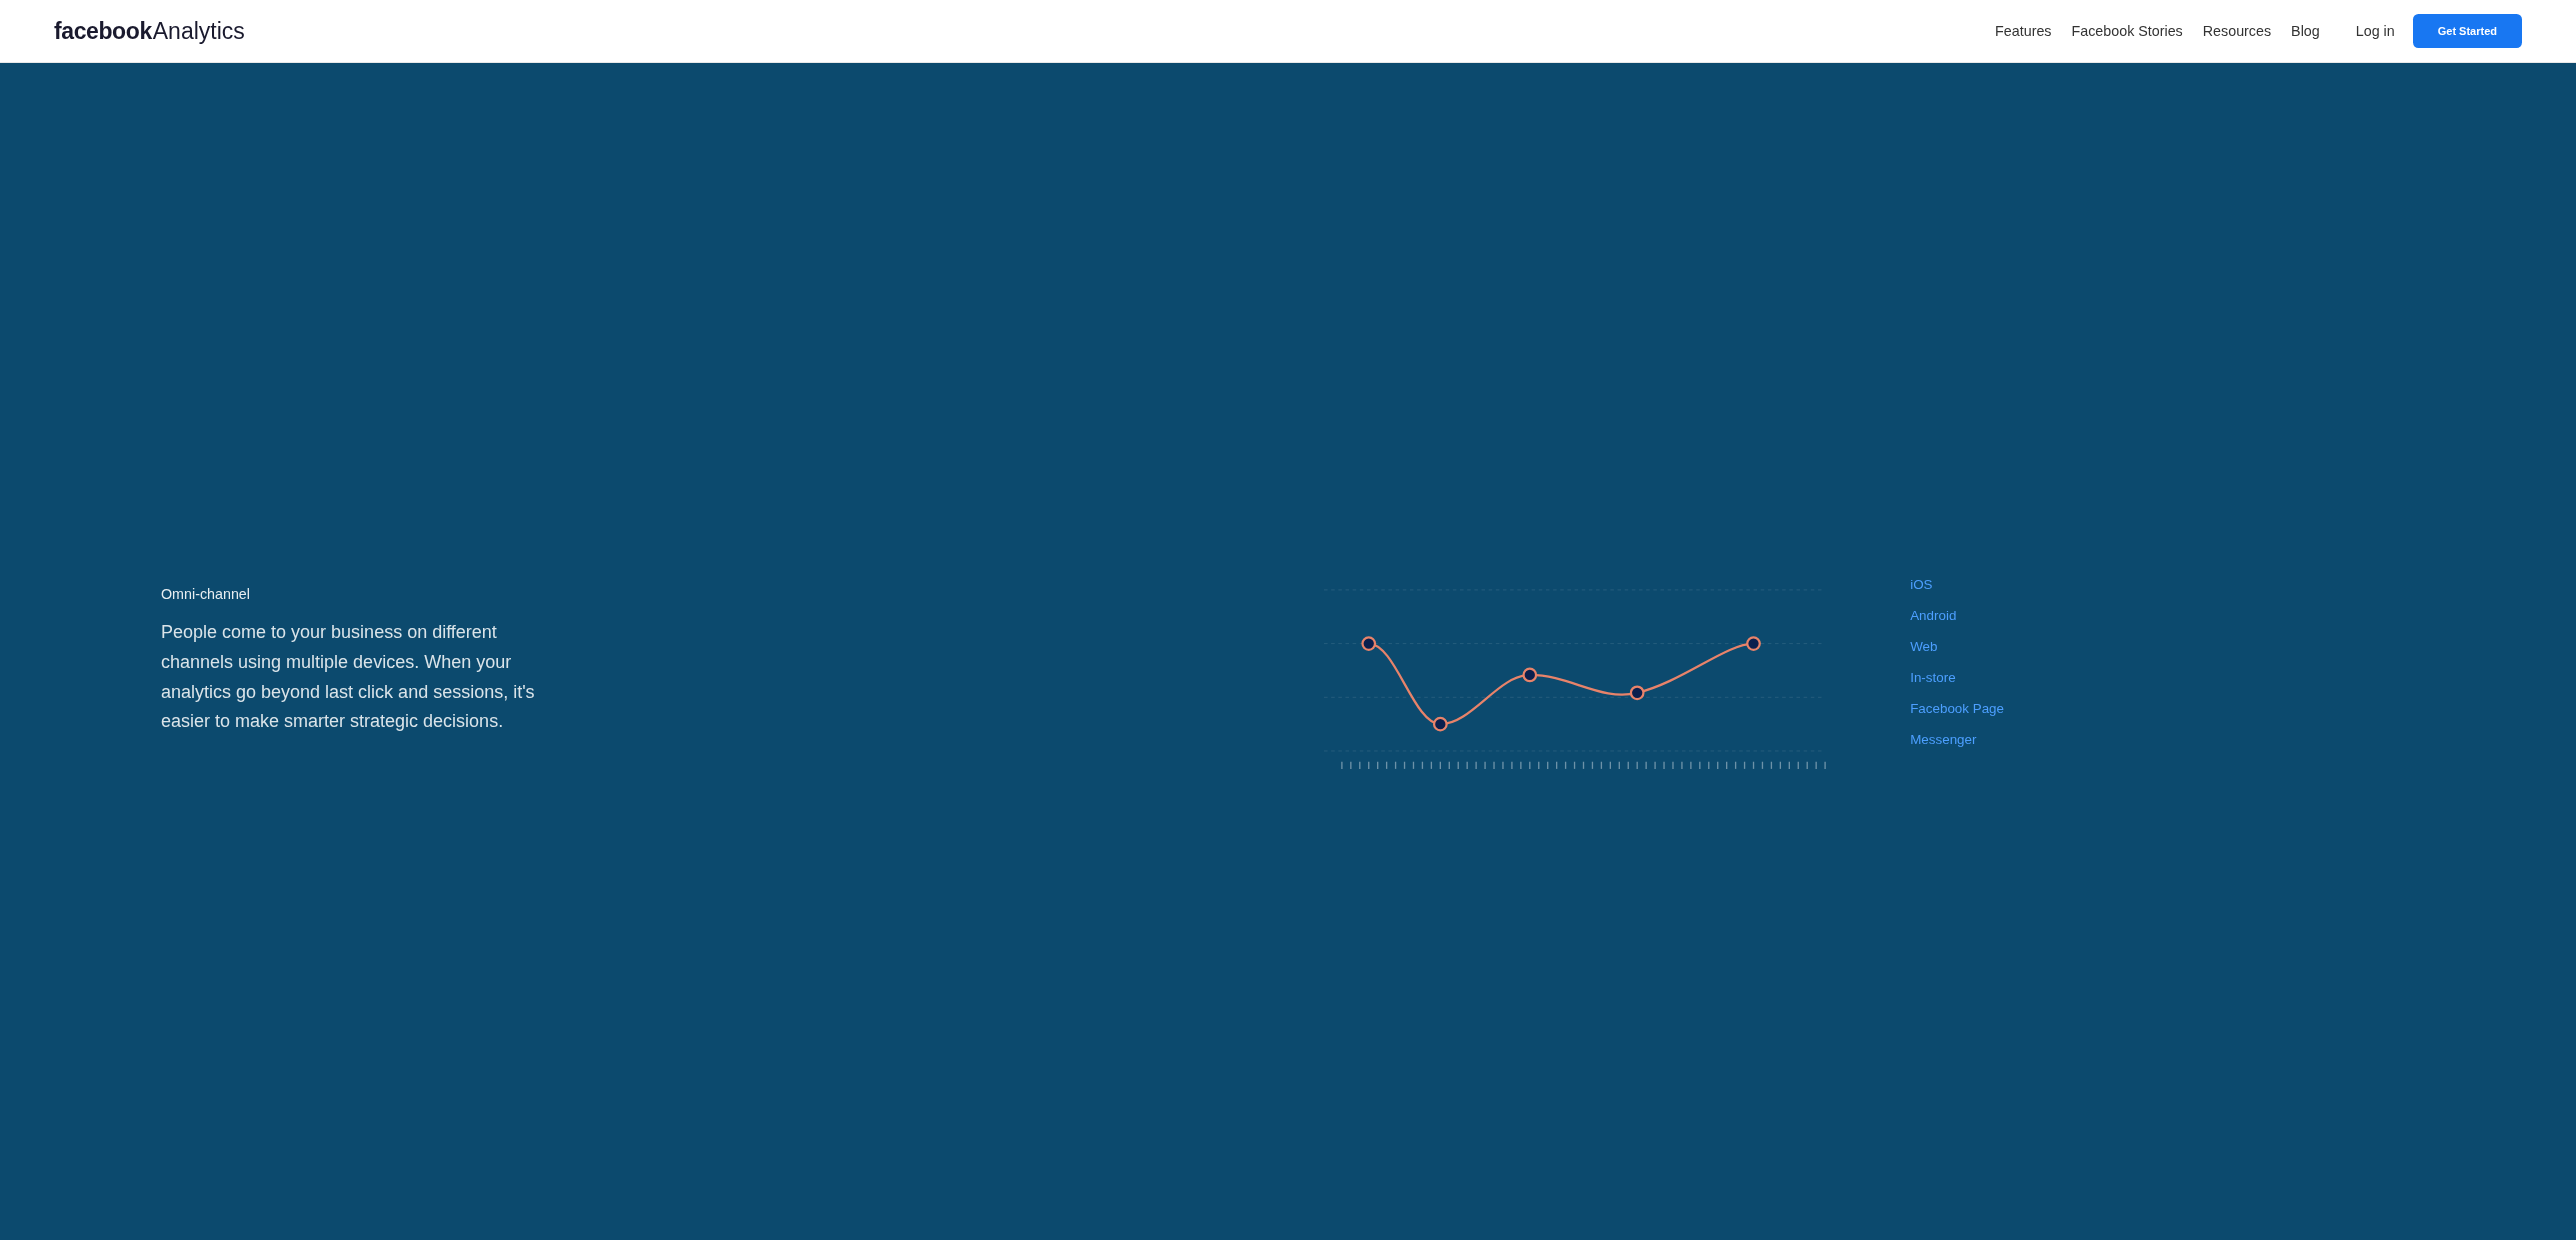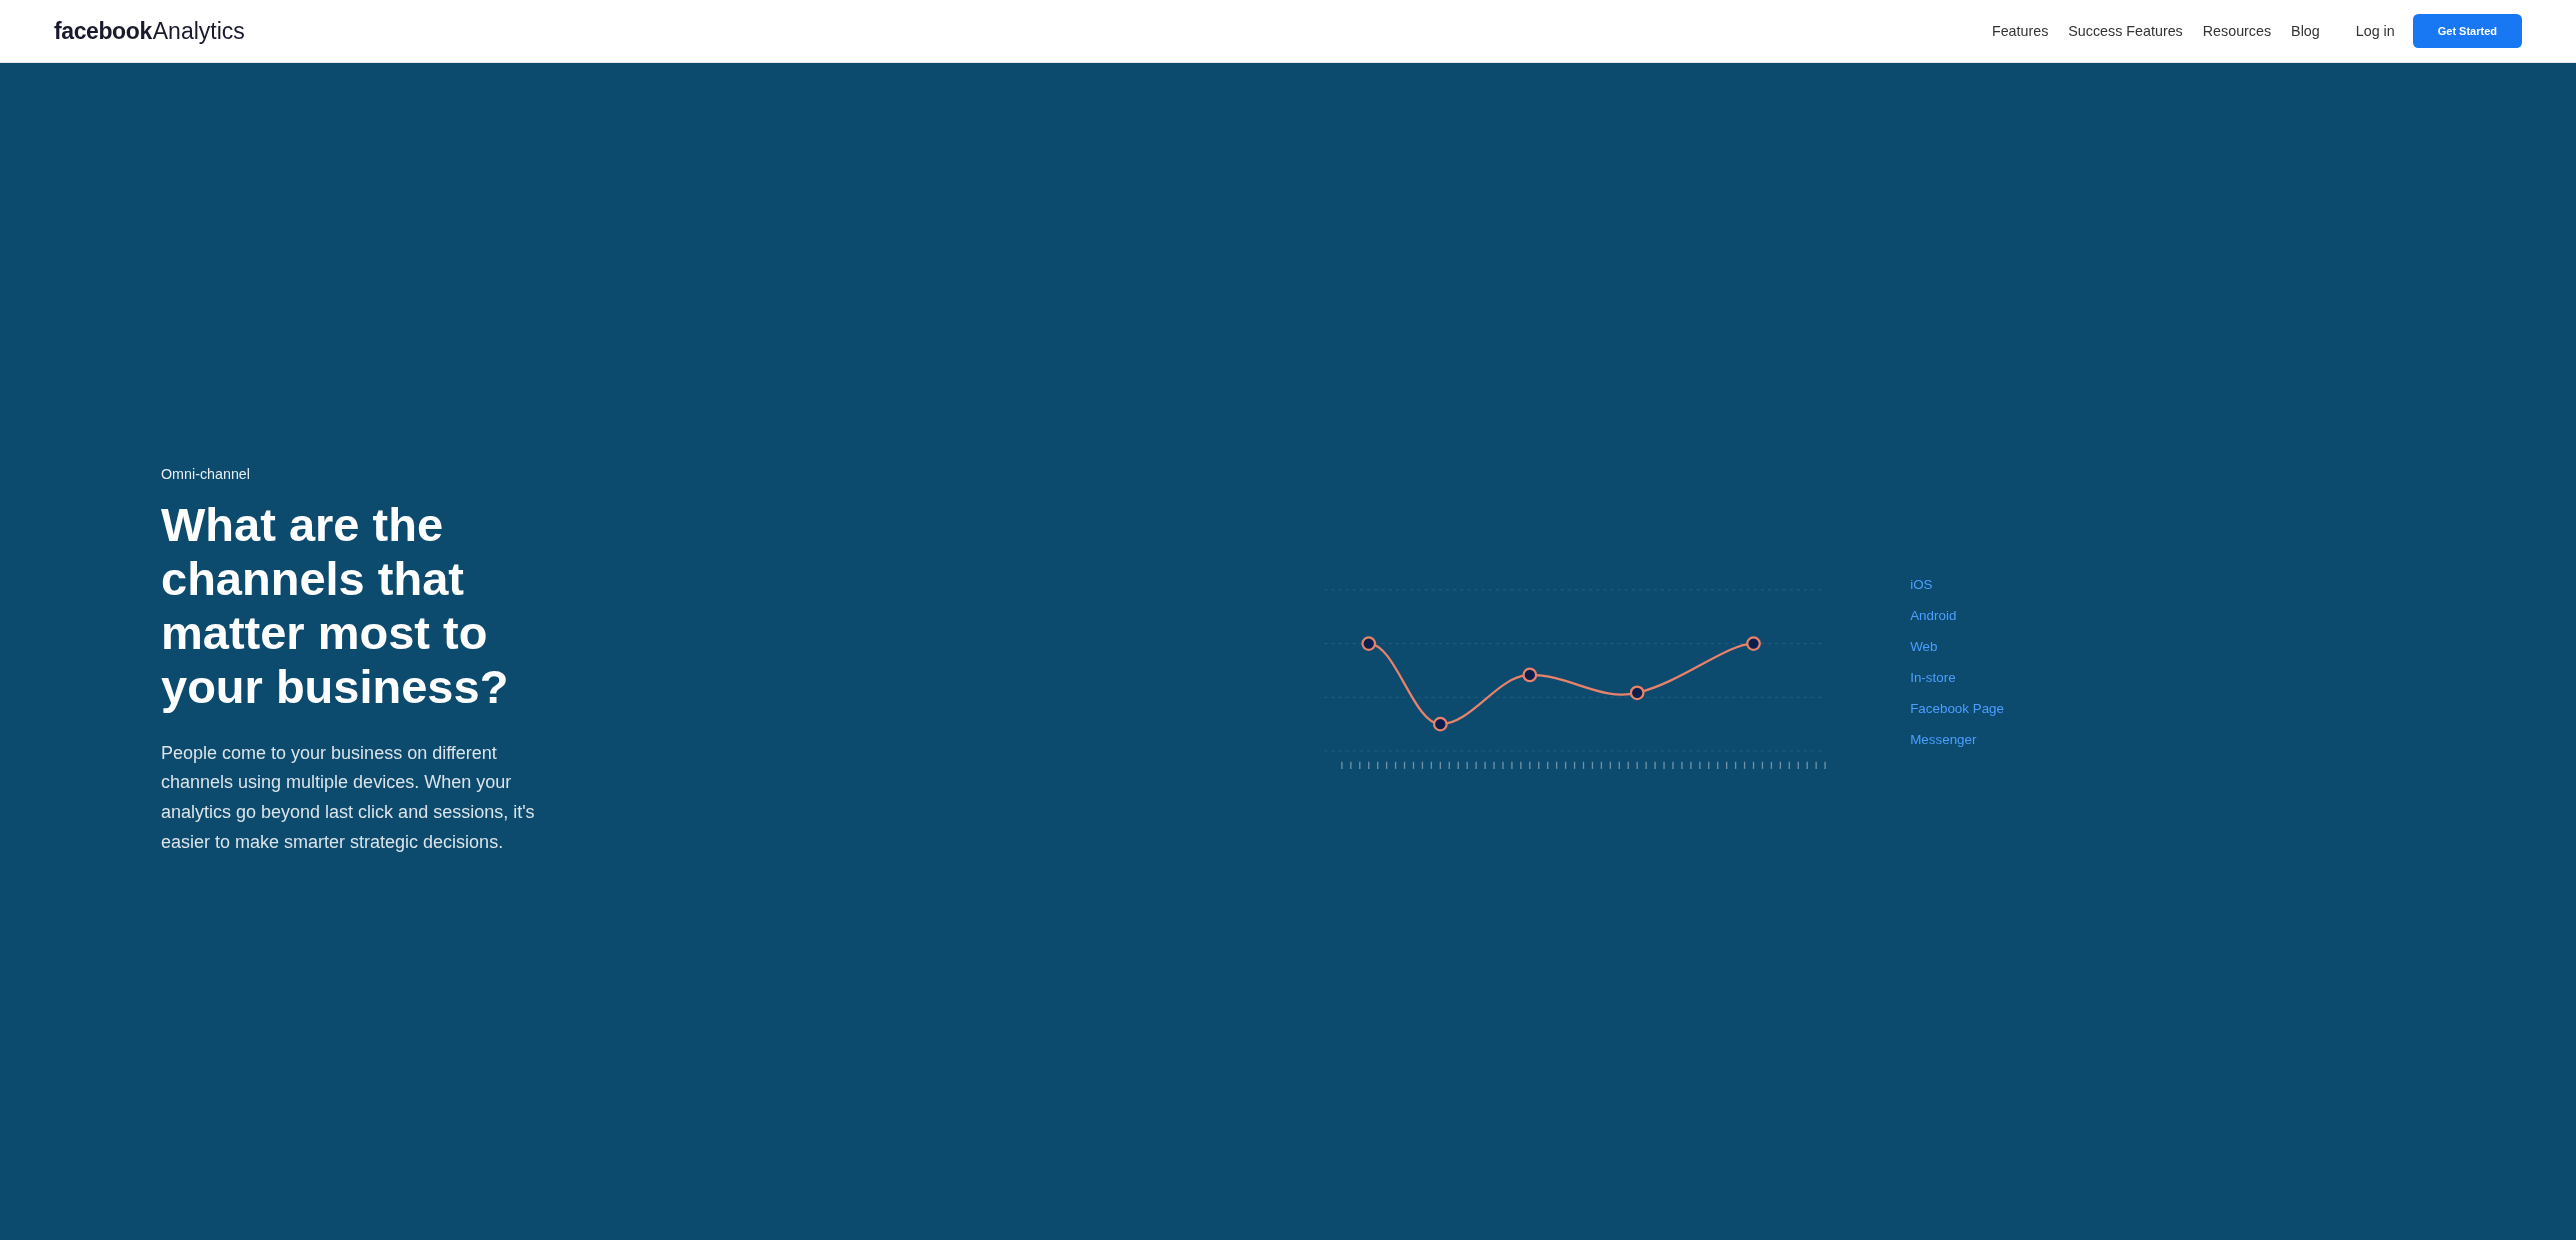--- a/index.html
+++ b/index.html
@@ -151,32 +151,31 @@
 </head>
 <body>
 
 <nav class="navbar">
   <div class="nav-logo">
     <span class="nav-logo-facebook">facebook</span>
     <span class="nav-logo-analytics">Analytics</span>
   </div>
   <ul class="nav-links">
     <li><a href="#">Features</a></li>
-    <li><a href="#">Success Features</a></li>
+    <li><a href="#">Facebook Stories</a></li>
     <li><a href="#">Resources</a></li>
     <li><a href="#">Blog</a></li>
   </ul>
   <button class="btn-login">Log in</button>
   <button class="btn-get-started">Get Started</button>
 </nav>
 
 <section class="hero">
   <div class="hero-content">
     <p class="hero-tag">Omni-channel</p>
-    <h1 class="hero-title">What are the channels that matter most to your business?</h1>
     <p class="hero-desc">People come to your business on different channels using multiple devices. When your analytics go beyond last click and sessions, it's easier to make smarter strategic decisions.</p>
   </div>
 
   <div class="hero-chart">
     <div class="chart-container">
       <svg class="chart-svg" viewBox="0 0 580 280" xmlns="http://www.w3.org/2000/svg">
 
         <line class="grid-line" x1="0" y1="60" x2="560" y2="60"></line>
         <line class="grid-line" x1="0" y1="120" x2="560" y2="120"></line>
         <line class="grid-line" x1="0" y1="180" x2="560" y2="180"></line>

